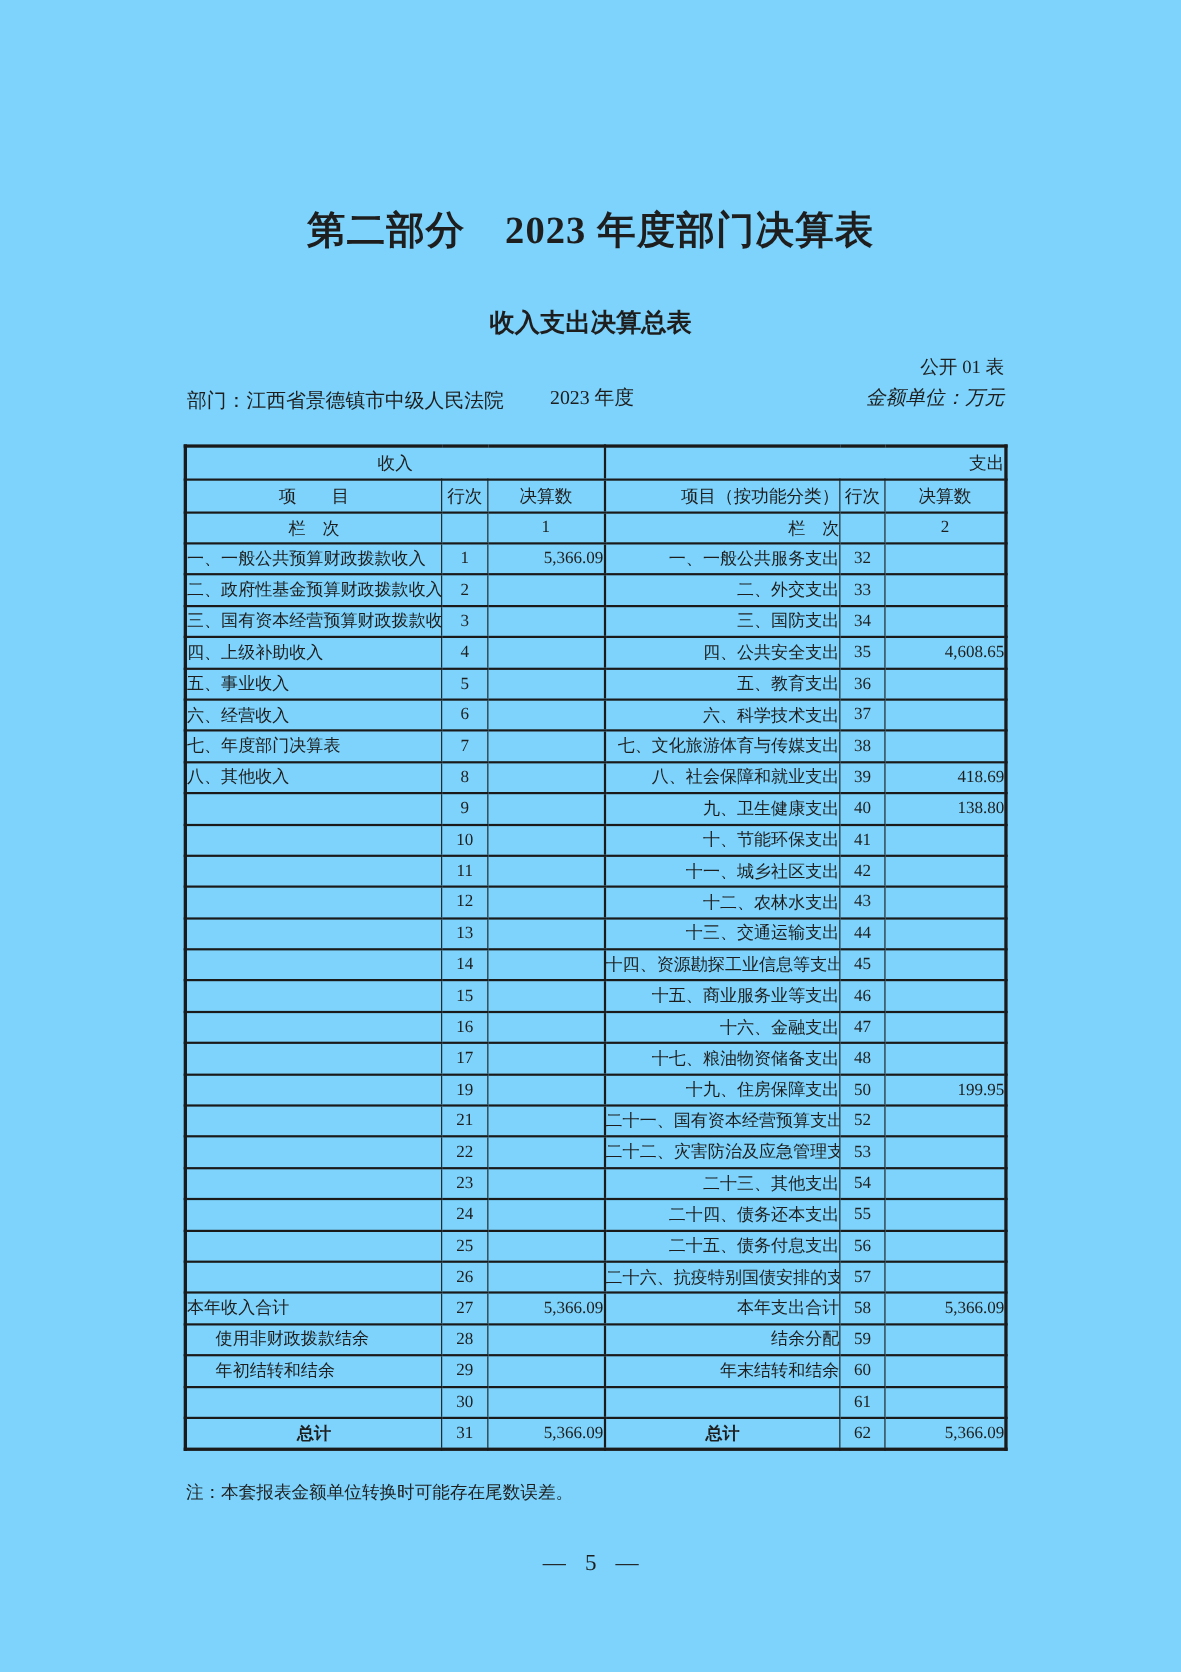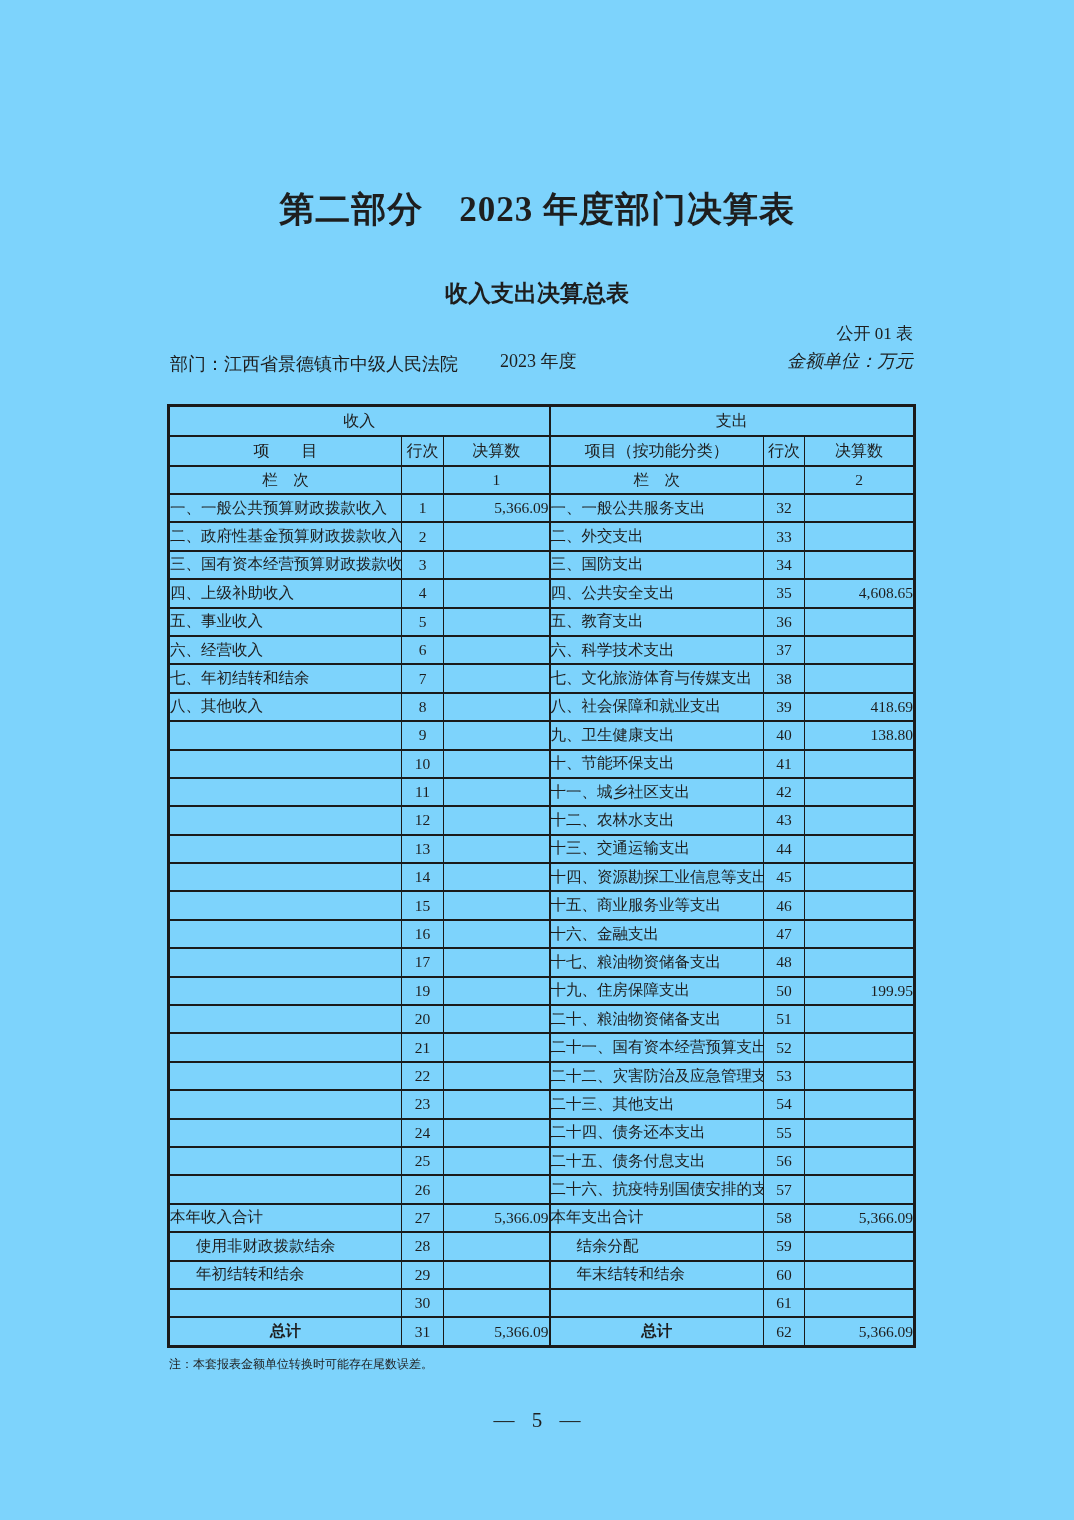--- a/index.html
+++ b/index.html
@@ -78,33 +78,33 @@
   table.budget th, table.budget td {
     border: 1px solid #1a1a1a;
     border-top-width: 2px;
     border-bottom-width: 2px;
     padding: 0;
     vertical-align: middle;
     font-weight: normal;
     overflow: hidden;
     white-space: nowrap;
   }
-  table.budget .half-split { border-left-width: 2px; }
+  table.budget .half-split { border-left-width: 2px; text-align: right; }
   thead tr.section-row th { height: 28px; font-size: 16px; }
   thead tr.cols-row th { height: 28px; font-size: 16px; }
   thead tr.lanci-row th { height: 26px; }
   tbody td { height: 26.4px; }
   td.item { text-align: left; padding-left: 8px; }
   td.item.sub { padding-left: 26px; }
   td.item.total { text-align: center; padding-left: 0; font-weight: bold; }
   td.line { text-align: center; }
   td.amount { text-align: right; padding-right: 9px; }
   .footnote {
-    margin-top: 8px;
-    font-size: 12px;
+    margin-top: 28px;
+    font-size: 16px;
     padding-left: 2px;
   }
   .page-number {
     position: absolute;
     top: 1408px;
     left: 0;
     width: 100%;
     text-align: center;
     font-size: 21px;
     word-spacing: 12px;
@@ -203,21 +203,21 @@
           </tr>
           <tr>
             <td class="item item">六、经营收入</td>
             <td class="line">6</td>
             <td class="amount"></td>
             <td class="item half-split item">六、科学技术支出</td>
             <td class="line">37</td>
             <td class="amount"></td>
           </tr>
           <tr>
-            <td class="item item">七、年初结转和结余</td>
+            <td class="item item">七、年度部门决算表</td>
             <td class="line">7</td>
             <td class="amount"></td>
             <td class="item half-split item">七、文化旅游体育与传媒支出</td>
             <td class="line">38</td>
             <td class="amount"></td>
           </tr>
           <tr>
             <td class="item item">八、其他收入</td>
             <td class="line">8</td>
             <td class="amount"></td>
@@ -297,28 +297,20 @@
             <td class="line">48</td>
             <td class="amount"></td>
           </tr>
           <tr>
             <td class="item item"></td>
             <td class="line">19</td>
             <td class="amount"></td>
             <td class="item half-split item">十九、住房保障支出</td>
             <td class="line">50</td>
             <td class="amount">199.95</td>
-          </tr>
-          <tr>
-            <td class="item item"></td>
-            <td class="line">20</td>
-            <td class="amount"></td>
-            <td class="item half-split item">二十、粮油物资储备支出</td>
-            <td class="line">51</td>
-            <td class="amount"></td>
           </tr>
           <tr>
             <td class="item item"></td>
             <td class="line">21</td>
             <td class="amount"></td>
             <td class="item half-split item">二十一、国有资本经营预算支出</td>
             <td class="line">52</td>
             <td class="amount"></td>
           </tr>
           <tr>

